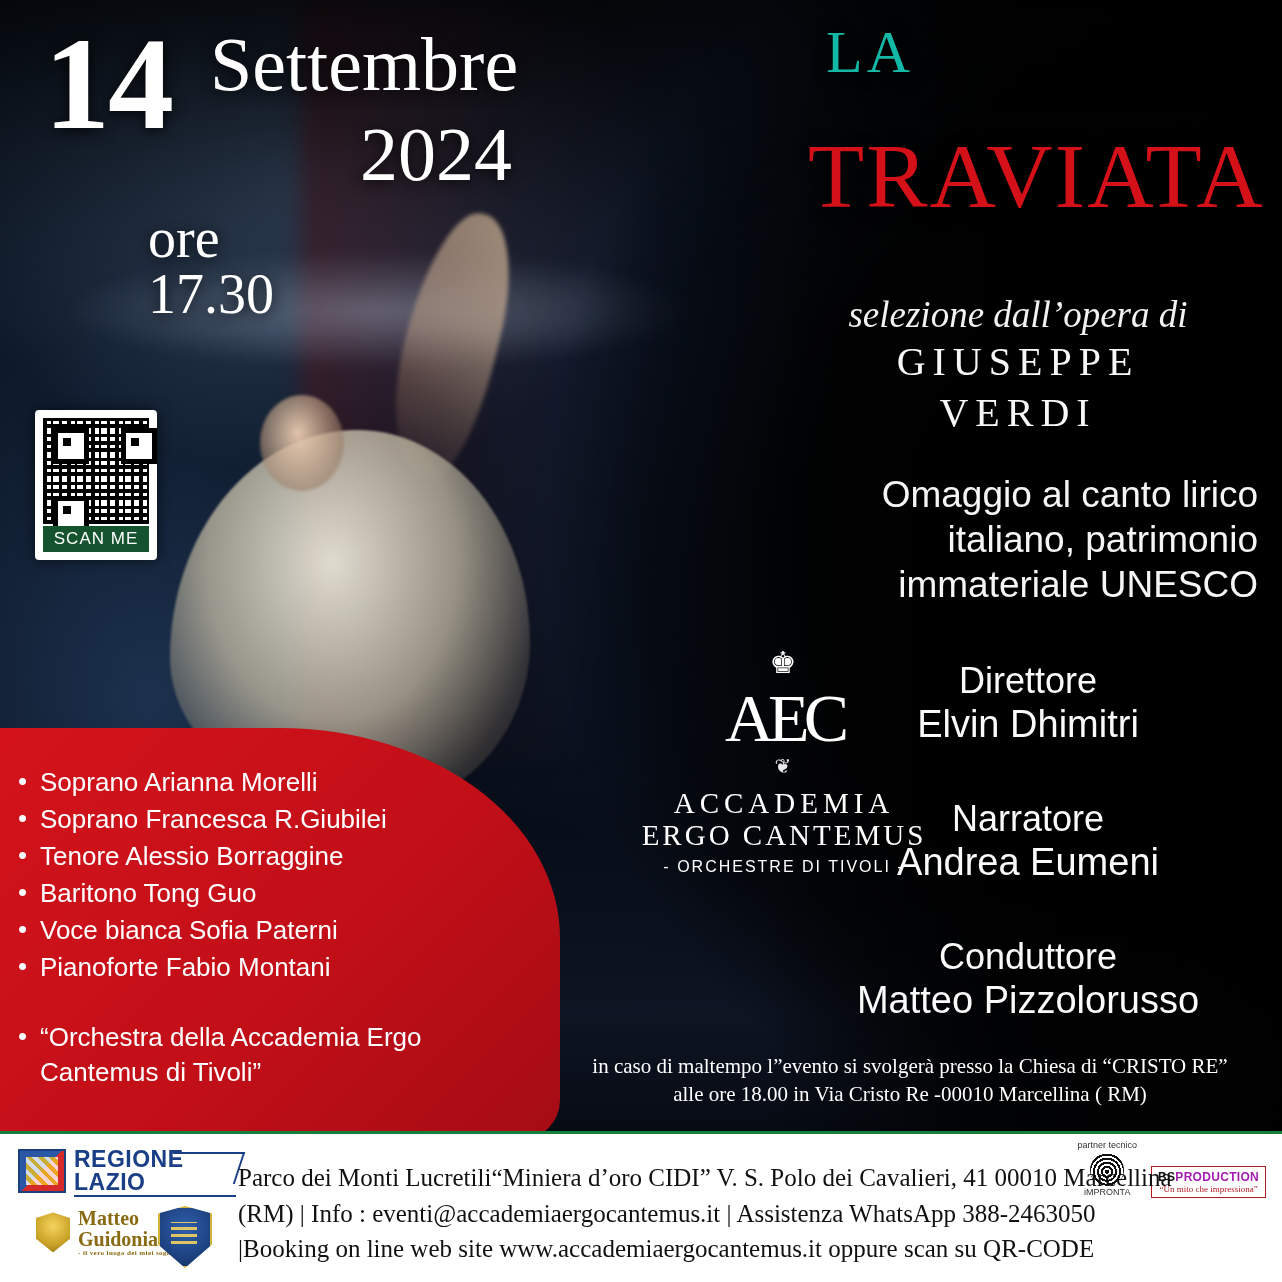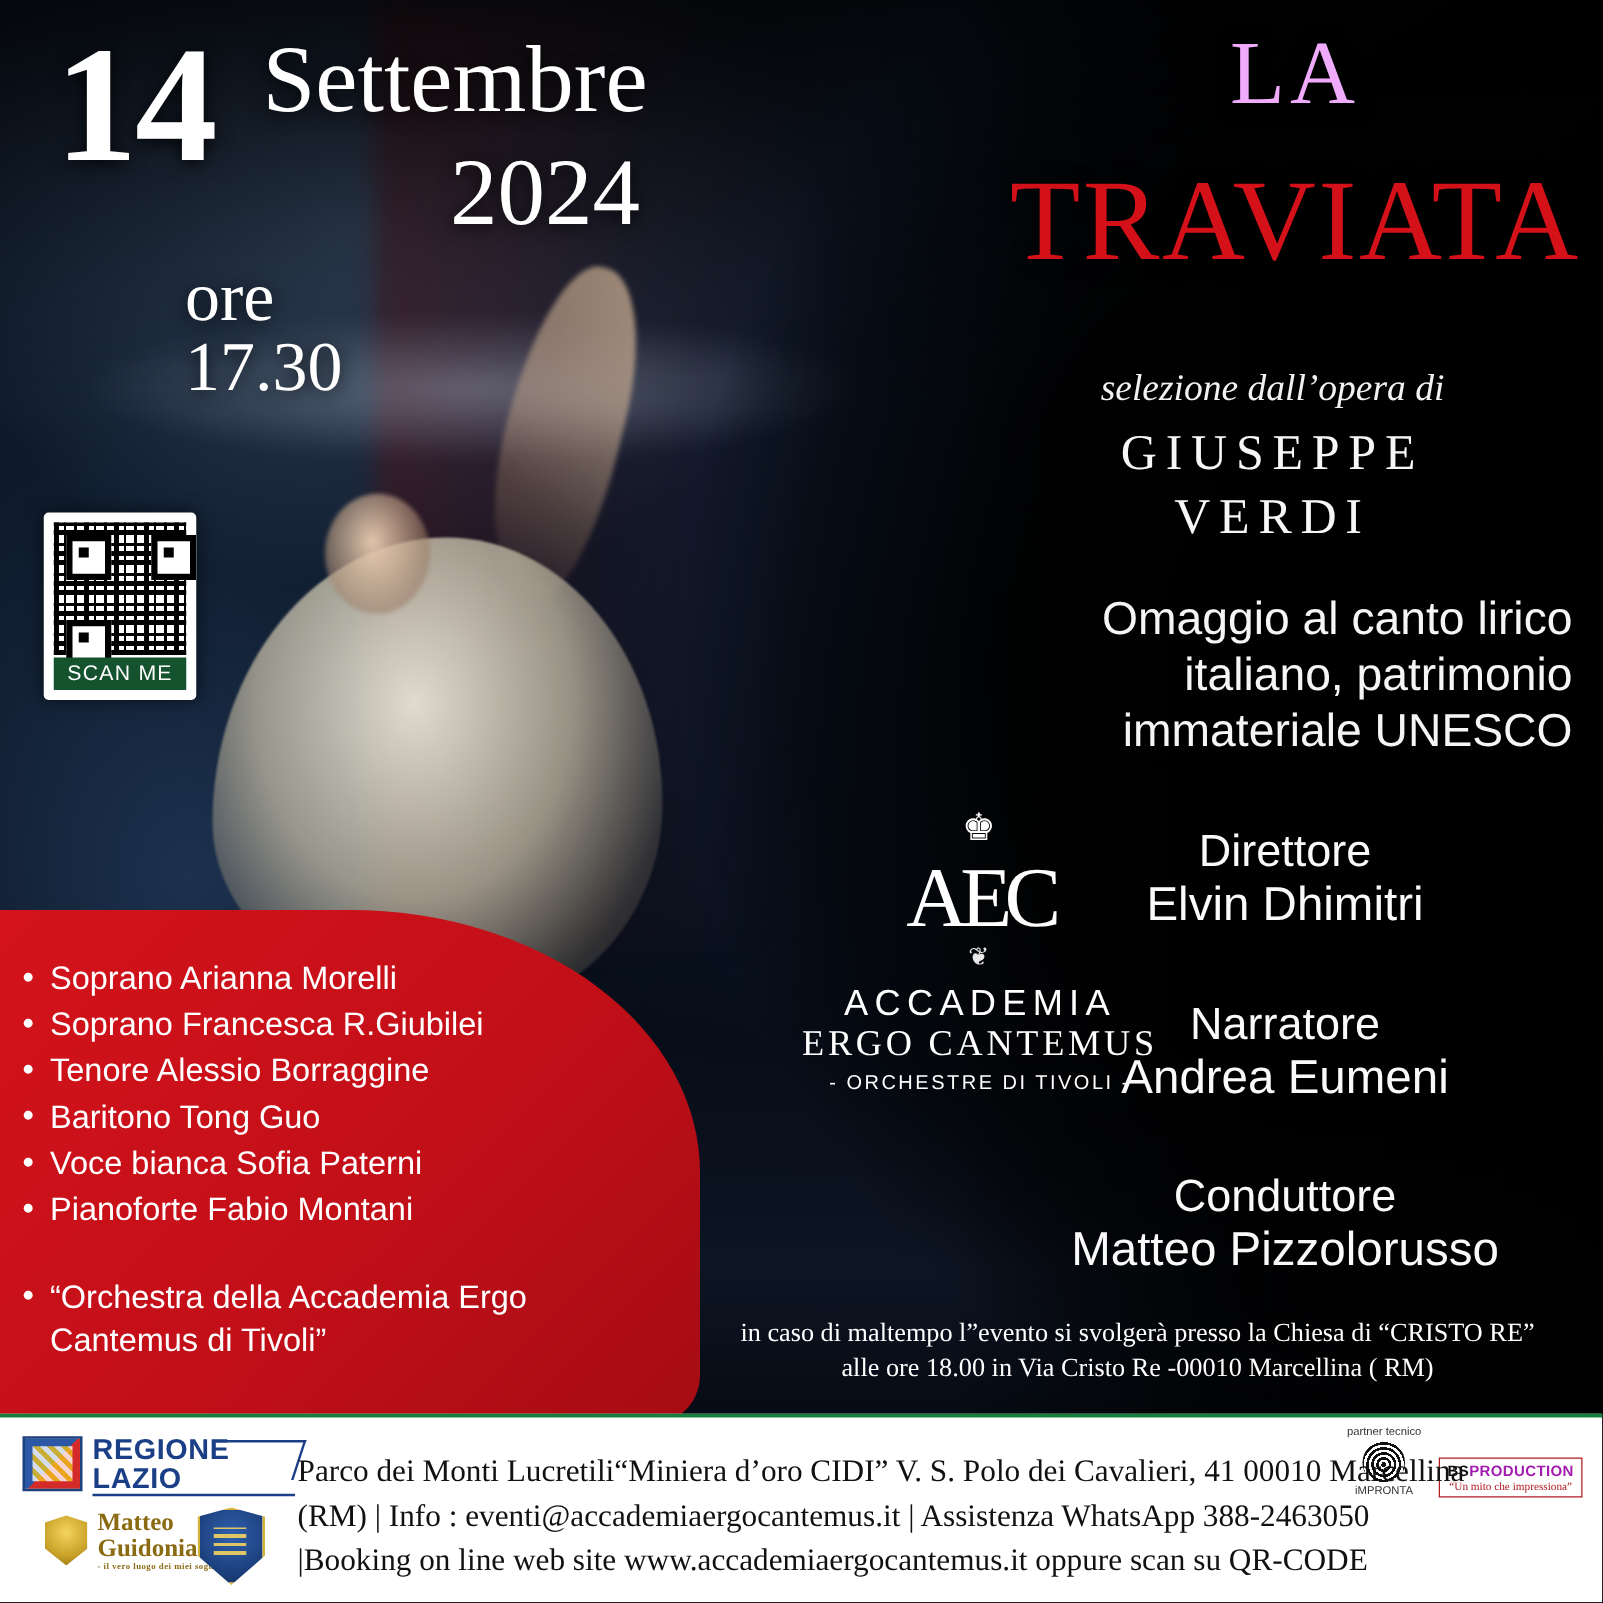--- a/index.html
+++ b/index.html
@@ -248,24 +248,23 @@
     left: -22px;
     top: -1px;
     font-size: 26px;
   }
 
   
   .title-la {
     position: absolute;
     right: 36px; top: 22px;
     width: 420px;
-    text-align: center;
-    color: #f0abfc;
-    font-family: "Liberation Serif", serif;
-    font-size: 72px;
+    color: #14b8a6;
+    font-family: "Liberation Serif", serif;
+    font-size: 60px;
     line-height: 1;
     letter-spacing: 4px;
     text-shadow: 0 2px 16px rgba(0,0,0,0.9);
   }
   .title-traviata {
     position: absolute;
     right: 24px; top: 130px;
     width: 450px;
     text-align: center;
     color: #d41118;
@@ -275,21 +274,21 @@
     letter-spacing: 2px;
     text-shadow: 0 2px 16px rgba(0,0,0,0.9);
   }
   .sel-line {
     position: absolute;
     right: 34px; top: 295px;
     width: 460px;
     text-align: center;
     color: #f2f2f2;
     font-family: "Liberation Serif", serif;
-    font-size: 30px;
+    font-size: 37px;
     line-height: 1.08;
     font-style: italic;
   }
   .verdi {
     position: absolute;
     right: 34px; top: 336px;
     width: 460px;
     text-align: center;
     color: #f7f7f7;
     font-family: "Liberation Serif", serif;
@@ -351,21 +350,21 @@
   }
   .logo .ornament {
     font-size: 20px;
     letter-spacing: 2px;
     line-height: 1;
     margin-top: 4px;
     color: #e8e8e8;
   }
   .logo .name1 {
     margin-top: 12px;
-    font-family: Liberation Sans, sans-serif;
+    font-family: Liberation Serif, serif;
     font-size: 29px;
     letter-spacing: 5px;
     line-height: 1.1;
   }
   .logo .name2 {
     font-family: "Liberation Serif", serif;
     font-size: 29px;
     letter-spacing: 3px;
     line-height: 1.1;
   }

